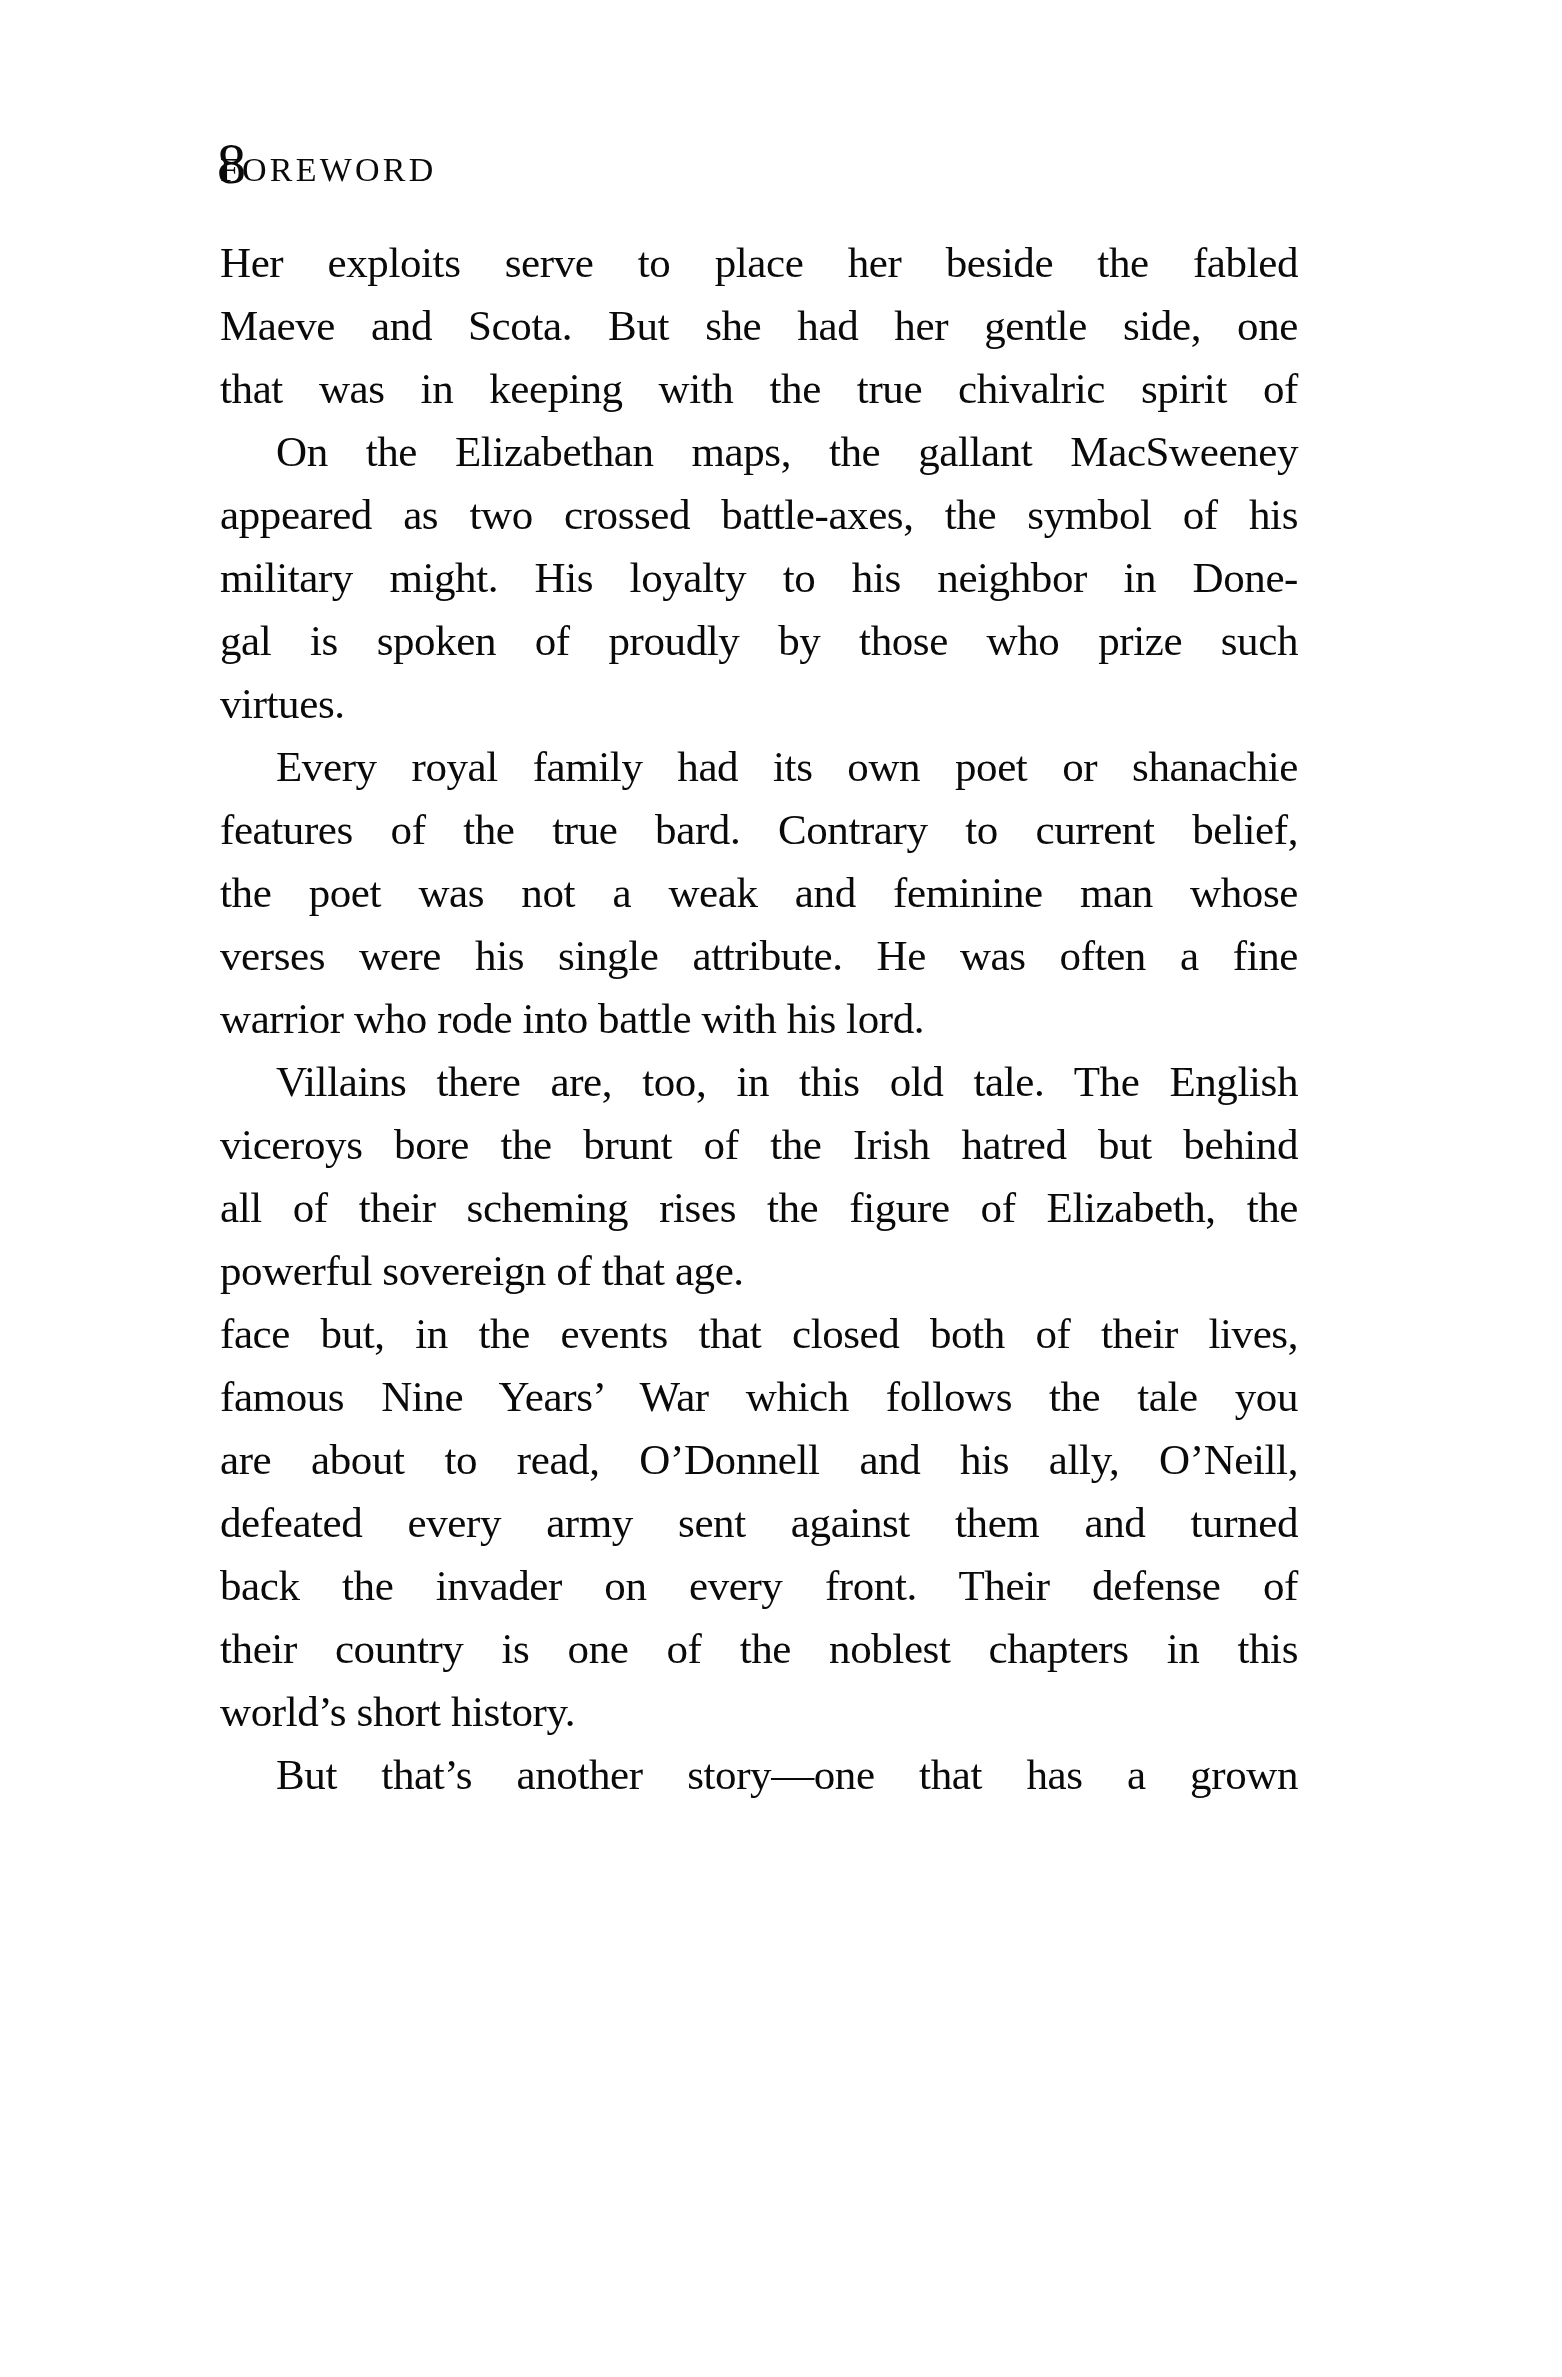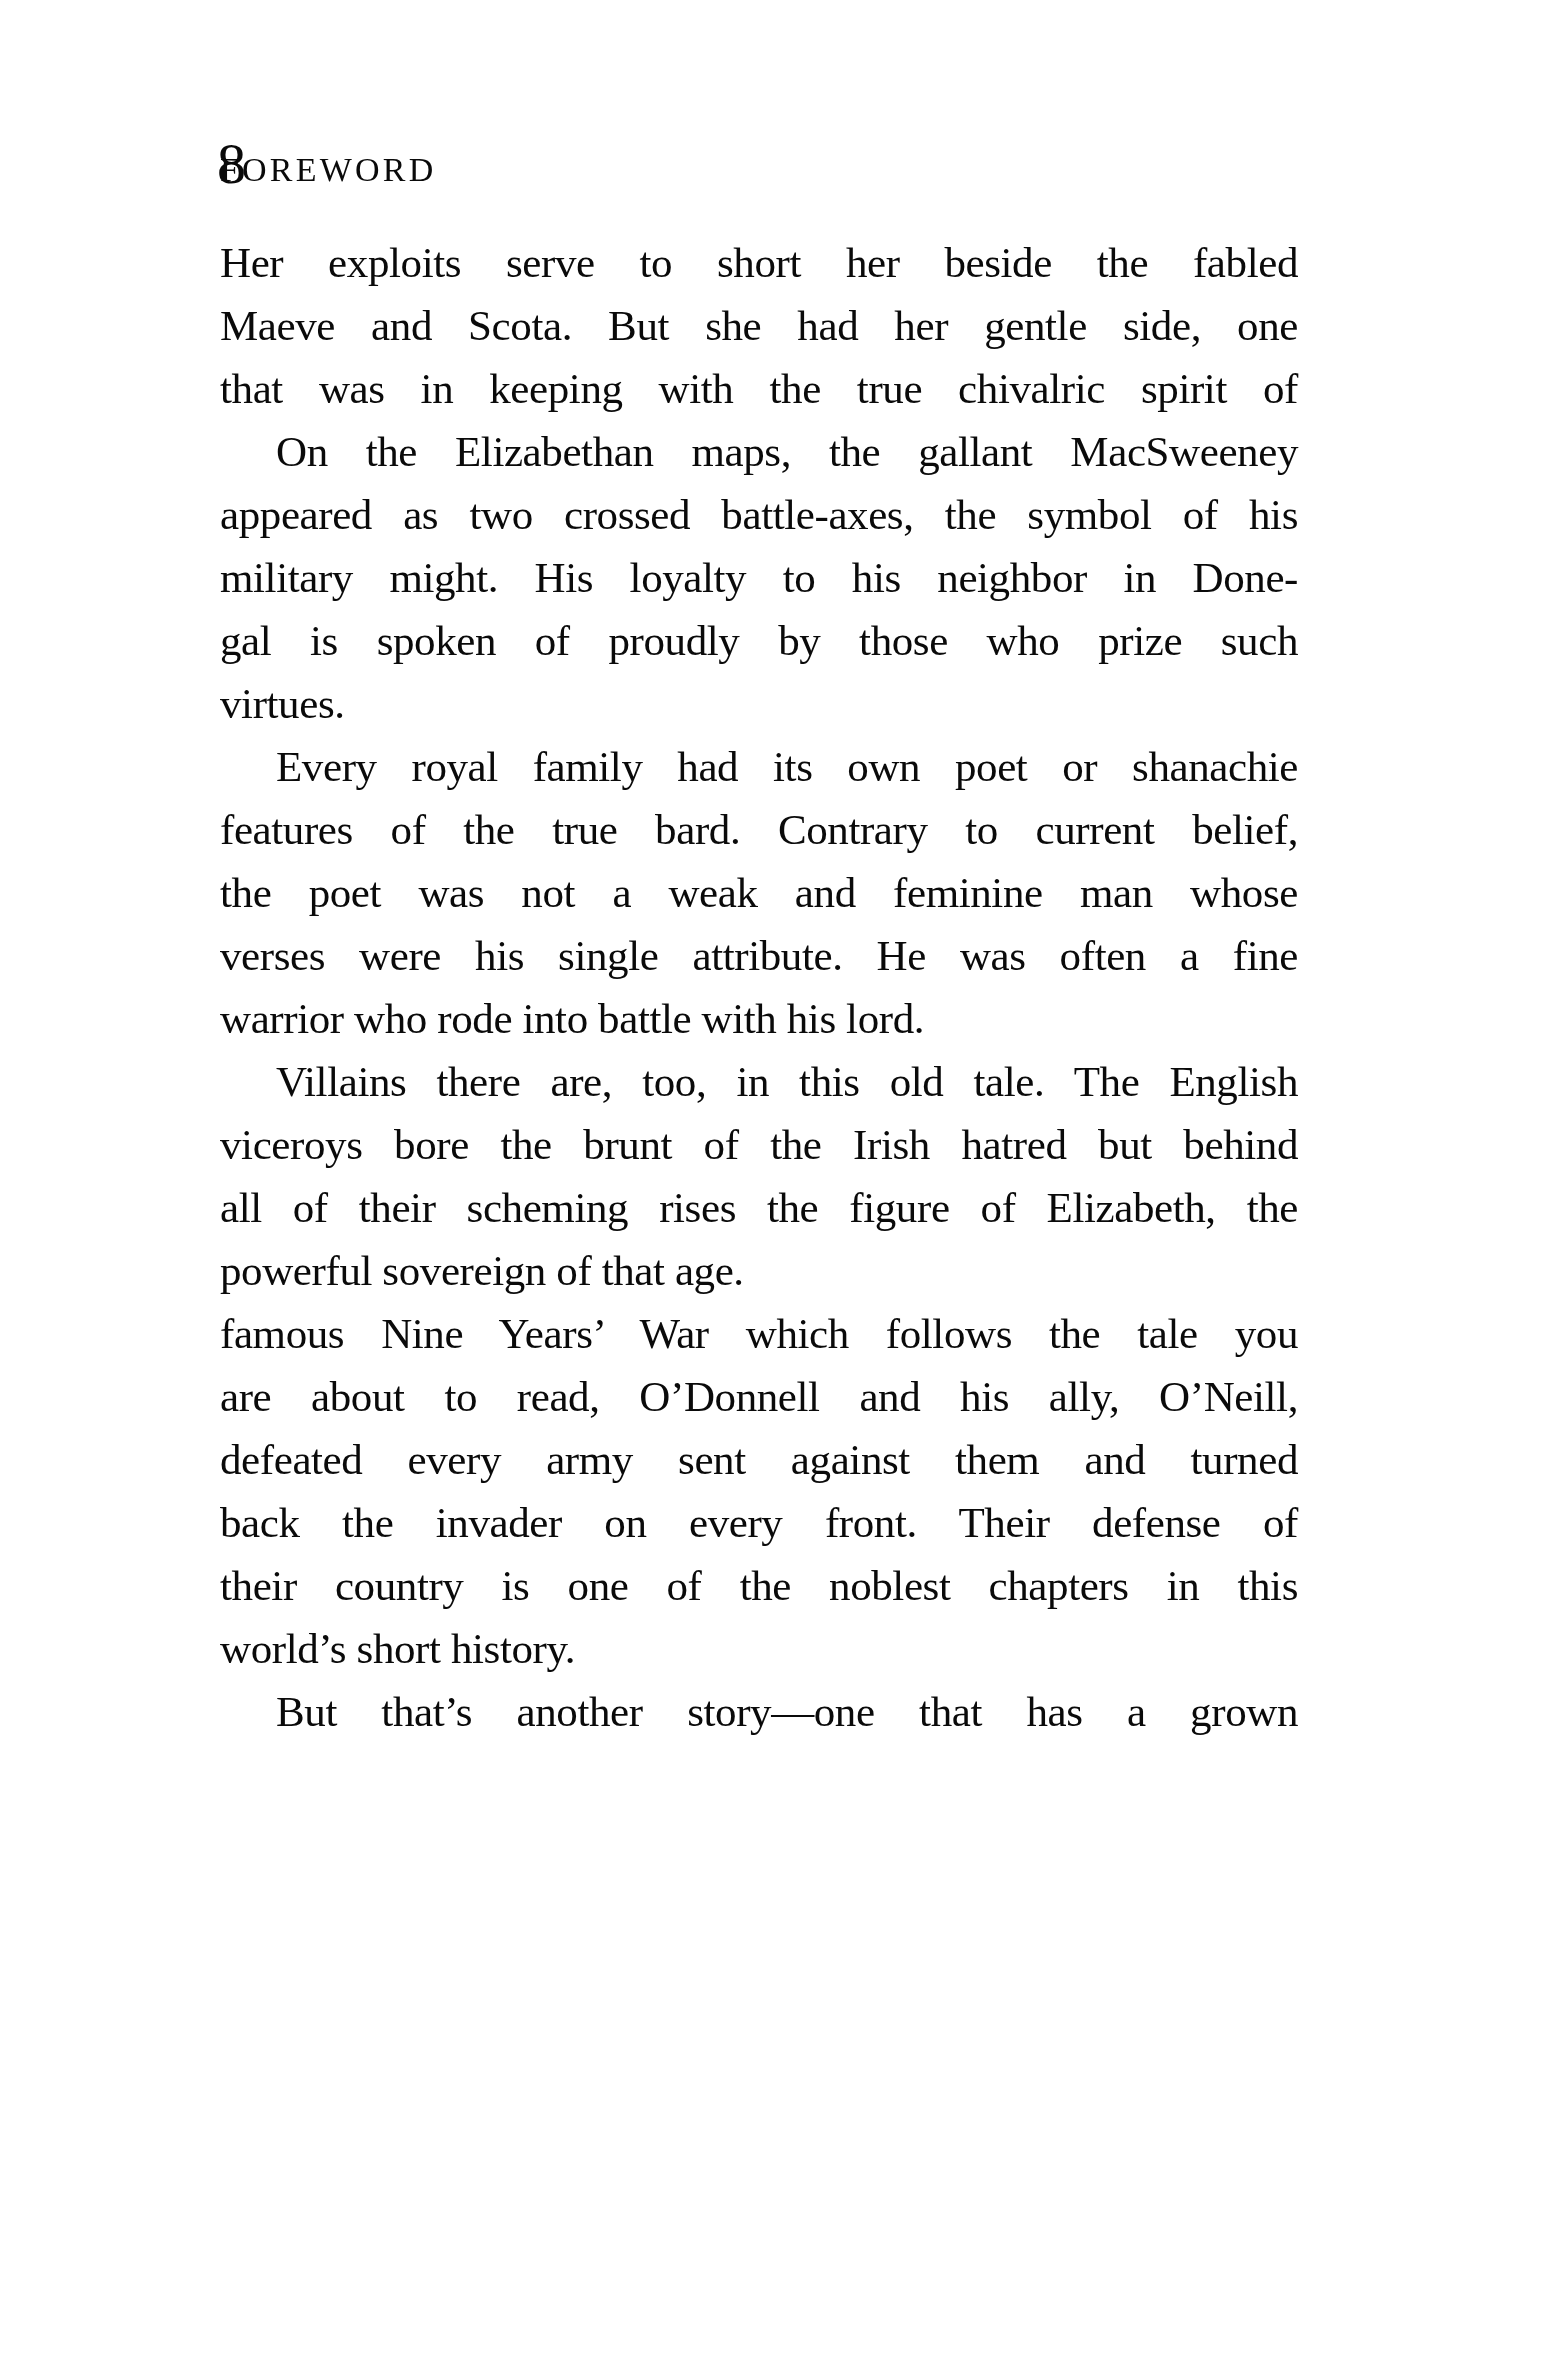--- a/index.html
+++ b/index.html
@@ -55,37 +55,38 @@
     text-align-last: left;
   }
 </style>
 </head>
 <body>
 
 <div class="page">
   <div class="page-number">8</div>
   <div class="running-title">FOREWORD</div>
   <div class="body-text" id="body-text">
-      <div class="line">Her exploits serve to short her beside the fabled</div>
+      <div class="line">Her exploits serve to place her beside the fabled</div>
       <div class="line">Maeve and Scota. But she had her gentle side, one</div>
       <div class="line">that was in keeping with the true chivalric spirit of</div>
       <div class="line indent">On the Elizabethan maps, the gallant MacSweeney</div>
       <div class="line">appeared as two crossed battle-axes, the symbol of his</div>
       <div class="line">military might. His loyalty to his neighbor in Done-</div>
       <div class="line">gal is spoken of proudly by those who prize such</div>
       <div class="line end">virtues.</div>
       <div class="line indent">Every royal family had its own poet or shanachie</div>
       <div class="line">features of the true bard. Contrary to current belief,</div>
       <div class="line">the poet was not a weak and feminine man whose</div>
       <div class="line">verses were his single attribute. He was often a fine</div>
       <div class="line end">warrior who rode into battle with his lord.</div>
       <div class="line indent">Villains there are, too, in this old tale. The English</div>
       <div class="line">viceroys bore the brunt of the Irish hatred but behind</div>
       <div class="line">all of their scheming rises the figure of Elizabeth, the</div>
       <div class="line end">powerful sovereign of that age.</div>
+      <div class="line">face but, in the events that closed both of their lives,</div>
       <div class="line">famous Nine Years’ War which follows the tale you</div>
       <div class="line">are about to read, O’Donnell and his ally, O’Neill,</div>
       <div class="line">defeated every army sent against them and turned</div>
       <div class="line">back the invader on every front. Their defense of</div>
       <div class="line">their country is one of the noblest chapters in this</div>
       <div class="line end">world’s short history.</div>
       <div class="line indent">But that’s another story—one that has a grown</div>
     </div>
 </div>
 

